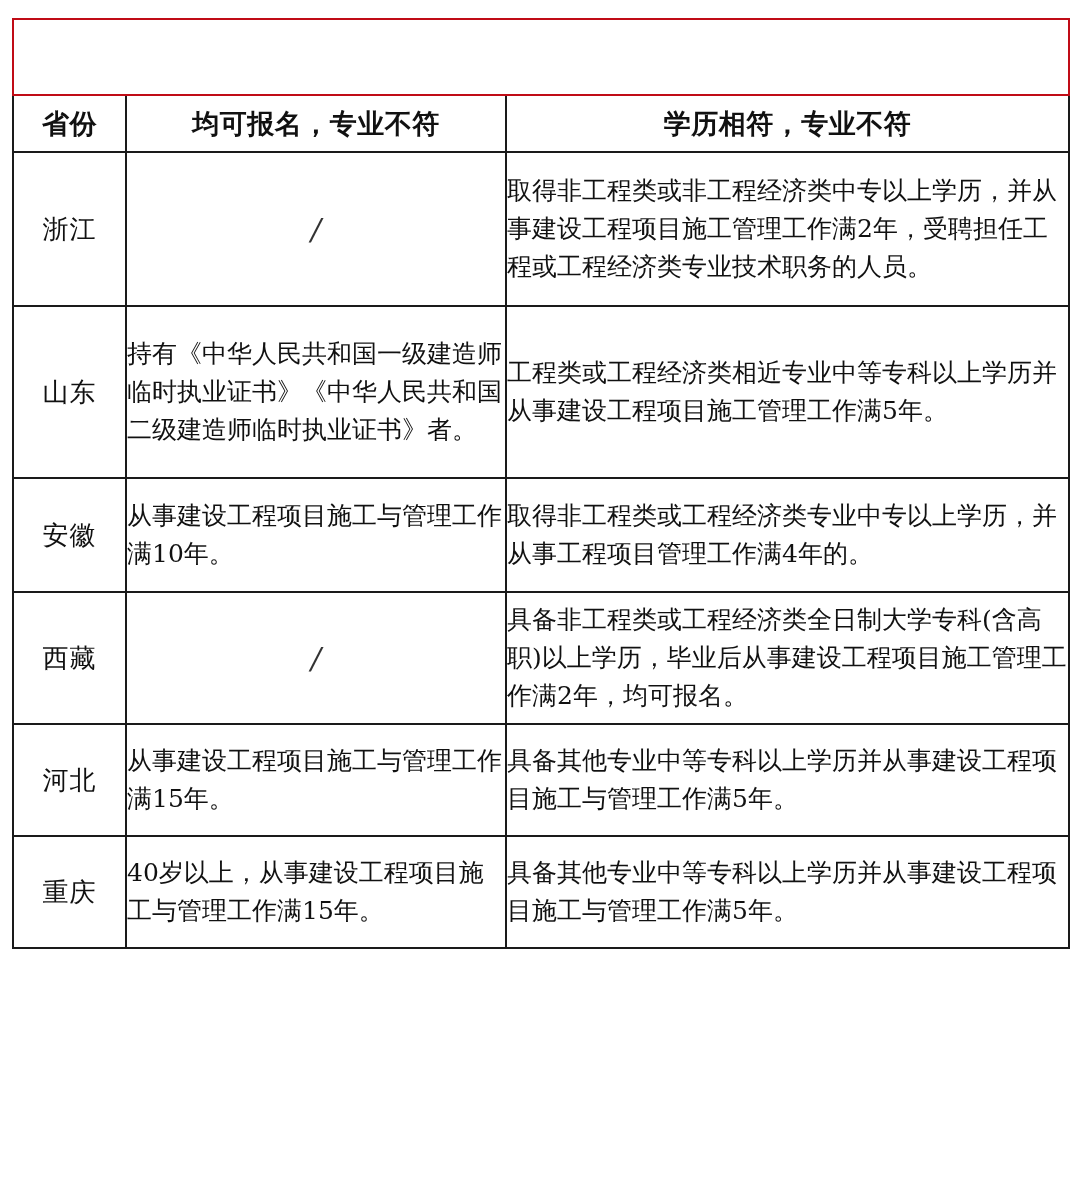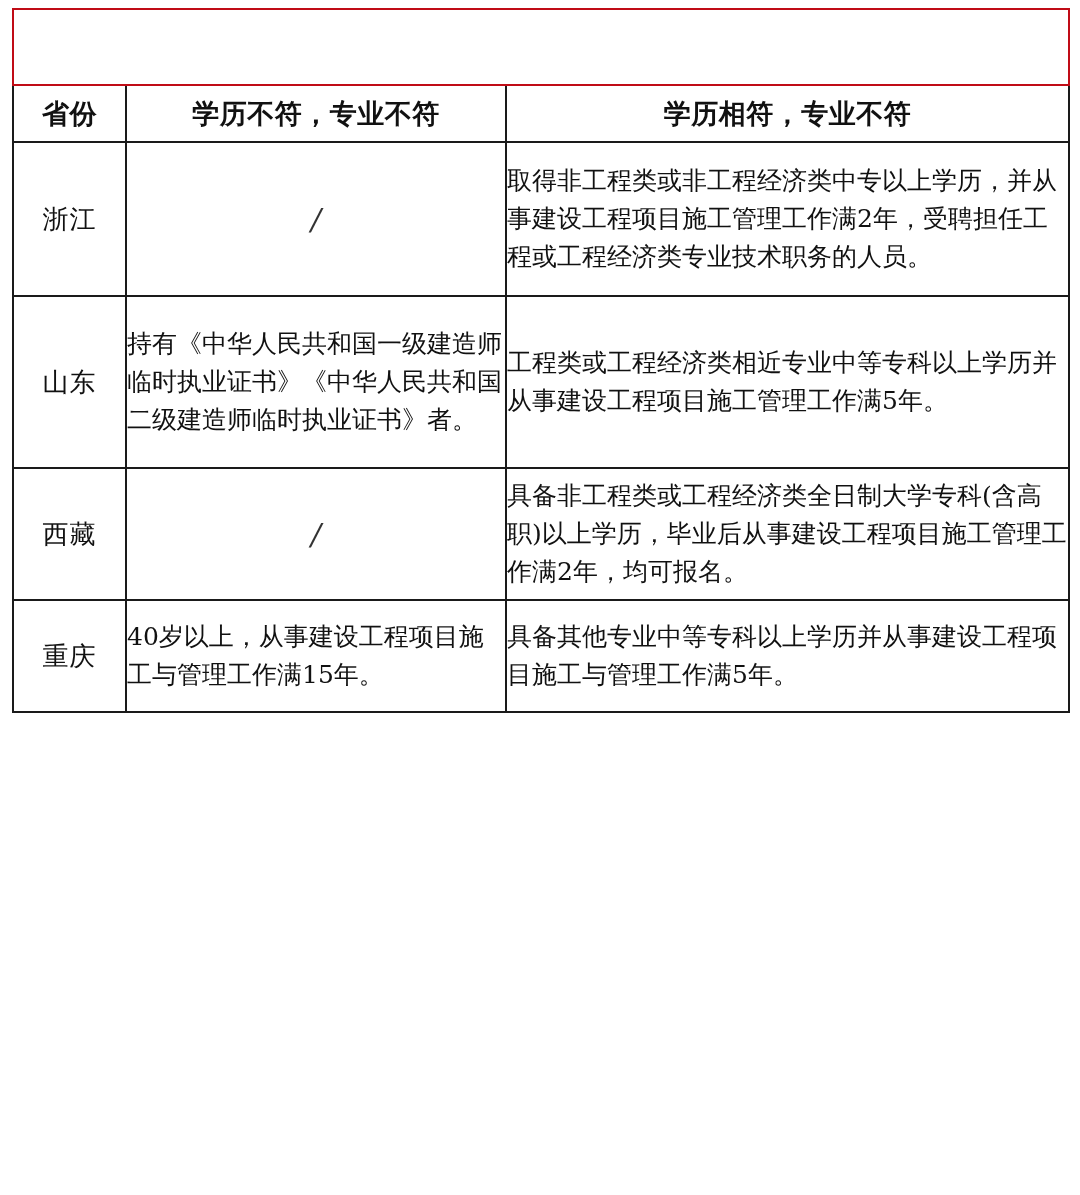--- a/index.html
+++ b/index.html
@@ -9,21 +9,21 @@
   }
   body {
     width: 1080px;
     height: 1195px;
     font-family: "DejaVu Serif", "Liberation Serif", serif;
     overflow: hidden;
   }
   #table-wrap {
     position: absolute;
     left: 12px;
-    top: 8px;
+    top: 18px;
     width: 864px;
   }
   table.province-table {
     border-collapse: collapse;
     table-layout: fixed;
     width: 1056px;
     background: #ffffff;
   }
   table.province-table td,
   table.province-table th {
@@ -116,21 +116,21 @@
         <td class="title-cell" colspan="3">
           <span class="title-text">2020年非工程类专业能考二级建造师的省份</span>
         </td>
       </tr>
 
       <tr>
         <td class="head-cell">
           <span class="head-text">省份</span>
         </td>
         <td class="head-cell">
-          <span class="head-text">学历不符，专业不符</span>
+          <span class="head-text">均可报名，专业不符</span>
         </td>
         <td class="head-cell">
           <span class="head-text">学历相符，专业不符</span>
         </td>
       </tr>
 
       <tr class="row-zhejiang">
         <td class="cell-province">
           <span class="province-text">浙江</span>
         </td>
@@ -147,33 +147,55 @@
           <span class="province-text">山东</span>
         </td>
         <td class="cell-body">
           <span class="body-text">持有《中华人民共和国一级建造师临时执业证书》《中华人民共和国二级建造师临时执业证书》者。</span>
         </td>
         <td class="cell-body">
           <span class="body-text">工程类或工程经济类相近专业中等专科以上学历并从事建设工程项目施工管理工作满5年。</span>
         </td>
       </tr>
 
+      <tr class="row-anhui">
+        <td class="cell-province">
+          <span class="province-text">安徽</span>
+        </td>
+        <td class="cell-body">
+          <span class="body-text">从事建设工程项目施工与管理工作满10年。</span>
+        </td>
+        <td class="cell-body">
+          <span class="body-text">取得非工程类或工程经济类专业中专以上学历，并从事工程项目管理工作满4年的。</span>
+        </td>
+      </tr>
 
       <tr class="row-xizang">
         <td class="cell-province">
           <span class="province-text">西藏</span>
         </td>
         <td class="cell-dash">
           <span class="dash-text">/</span>
         </td>
         <td class="cell-body">
           <span class="body-text">具备非工程类或工程经济类全日制大学专科(含高职)以上学历，毕业后从事建设工程项目施工管理工作满2年，均可报名。</span>
         </td>
       </tr>
 
+      <tr class="row-hebei">
+        <td class="cell-province">
+          <span class="province-text">河北</span>
+        </td>
+        <td class="cell-body">
+          <span class="body-text">从事建设工程项目施工与管理工作满15年。</span>
+        </td>
+        <td class="cell-body">
+          <span class="body-text">具备其他专业中等专科以上学历并从事建设工程项目施工与管理工作满5年。</span>
+        </td>
+      </tr>
 
       <tr class="row-chongqing">
         <td class="cell-province">
           <span class="province-text">重庆</span>
         </td>
         <td class="cell-body">
           <span class="body-text">40岁以上，从事建设工程项目施工与管理工作满15年。</span>
         </td>
         <td class="cell-body">
           <span class="body-text">具备其他专业中等专科以上学历并从事建设工程项目施工与管理工作满5年。</span>

